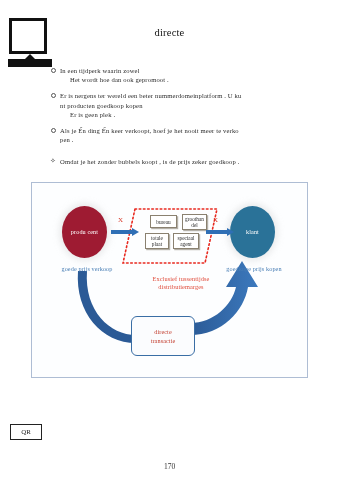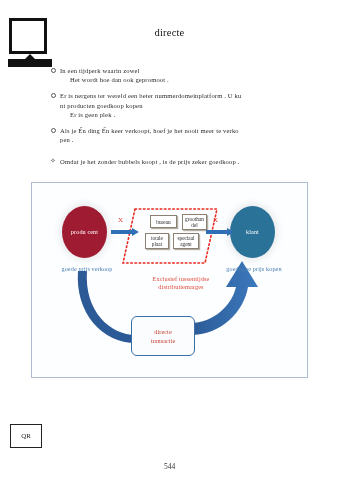--- a/index.html
+++ b/index.html
@@ -270,21 +270,21 @@
     color: #c23b2c;
     letter-spacing: .1px;
   }
 
   
   #qr-box {
     position: absolute;
     left: 10px;
     top: 424px;
     width: 32px;
-    height: 24px;
+    height: 16px;
     border: 1.2px solid #222222;
     background: #ffffff;
     display: flex;
     align-items: center;
     justify-content: center;
     font-size: 7px;
     color: #222222;
     box-sizing: border-box;
   }
 
@@ -399,13 +399,13 @@
   <div id="direct-box">
     <div>
       <div>directe</div>
       <div>transactie</div>
     </div>
   </div>
 
 </div>
 
 <div id="qr-box">QR</div>
-<div id="page-number">544</div>
+<div id="page-number">170</div>
 
 </body></html>

